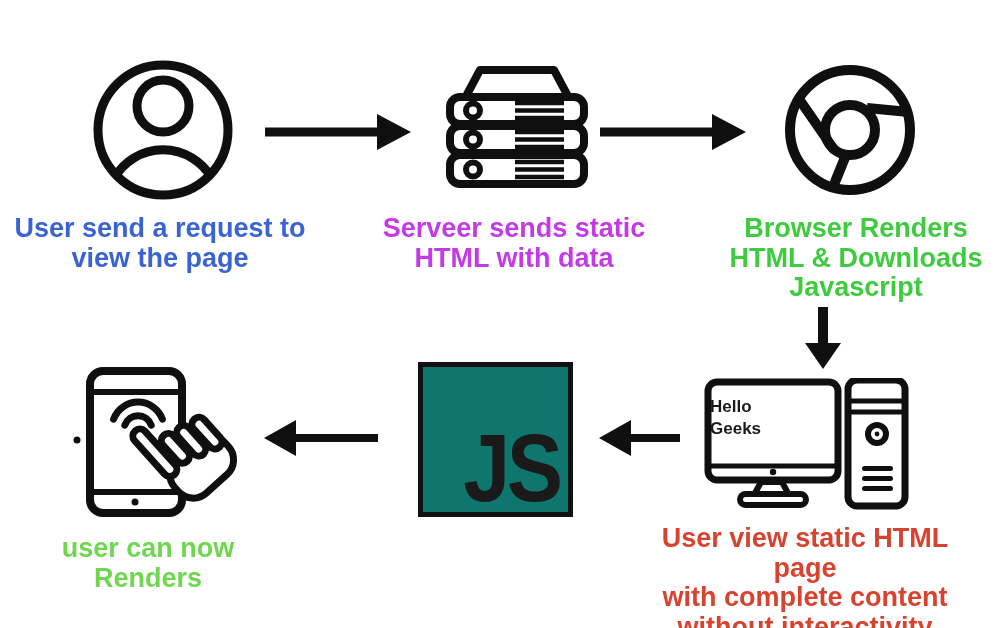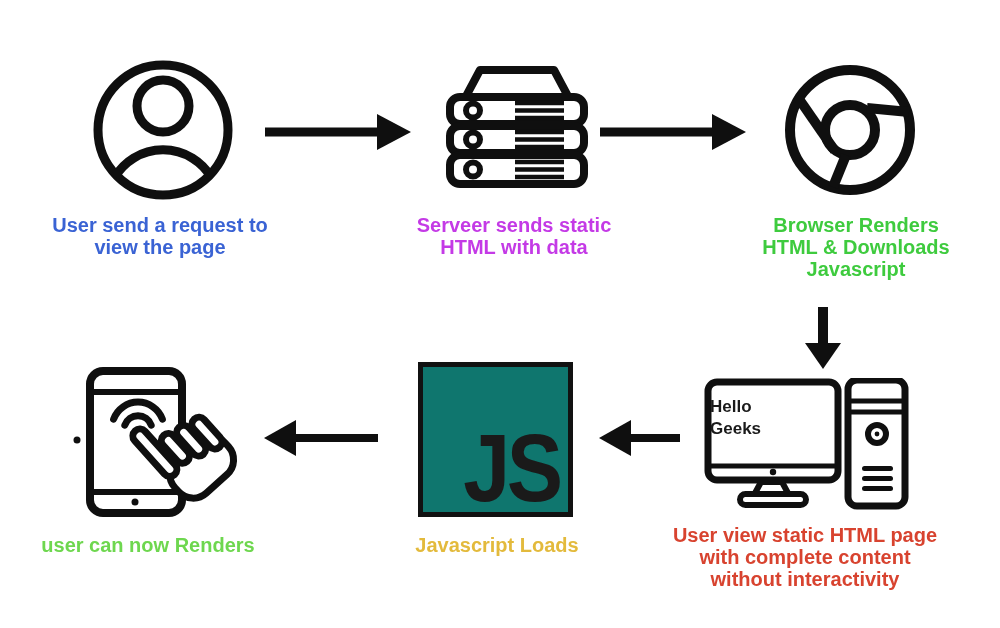--- a/index.html
+++ b/index.html
@@ -10,21 +10,21 @@
   .canvas{
     position:relative;
     width:1000px;height:628px;
     background:#ffffff;
     overflow:hidden;
   }
   .abs{position:absolute;}
   .step-label{
     position:absolute;
     text-align:center;
-    font-size:20px;
+    font-size:27px;
     font-weight:bold;
     line-height:1.1;
     white-space:pre-line;
     letter-spacing:0px;
   }
   .screen-text{
     position:absolute;
     font-size:17px;
     font-weight:bold;
     color:#1a1a1a;
@@ -176,17 +176,16 @@
 
   <svg class="abs" style="left:262px;top:418px" width="118" height="40" viewBox="0 0 118 40">
     <line x1="28" y1="20" x2="116" y2="20" stroke="#0f0f0f" stroke-width="8"></line>
     <polygon points="34,2 2,20 34,38" fill="#0f0f0f"></polygon>
   </svg>
 
   <div class="step-label" style="left: 650px; top: 524px; width: 310px; color: rgb(216, 67, 47);">User view static HTML page
 with complete content
 without interactivity</div>
 
-  <div class="step-label" style="left: 372px; top: 534px; width: 250px; color: rgb(227, 186, 60);">Javascript Loads</div>
 
   <div class="step-label" style="left: 23px; top: 534px; width: 250px; color: rgb(110, 215, 79);">user can now Renders</div>
 
 </div>
 
 </body></html>

